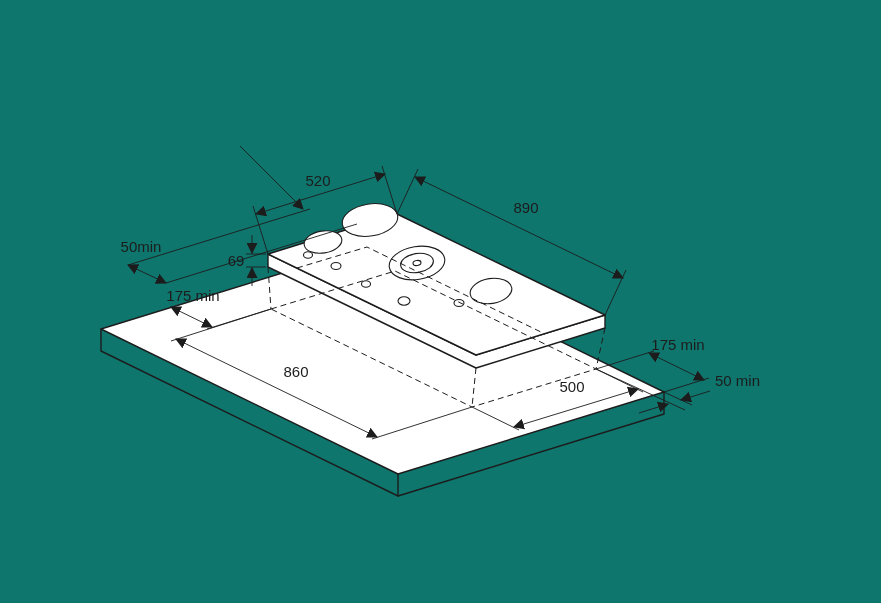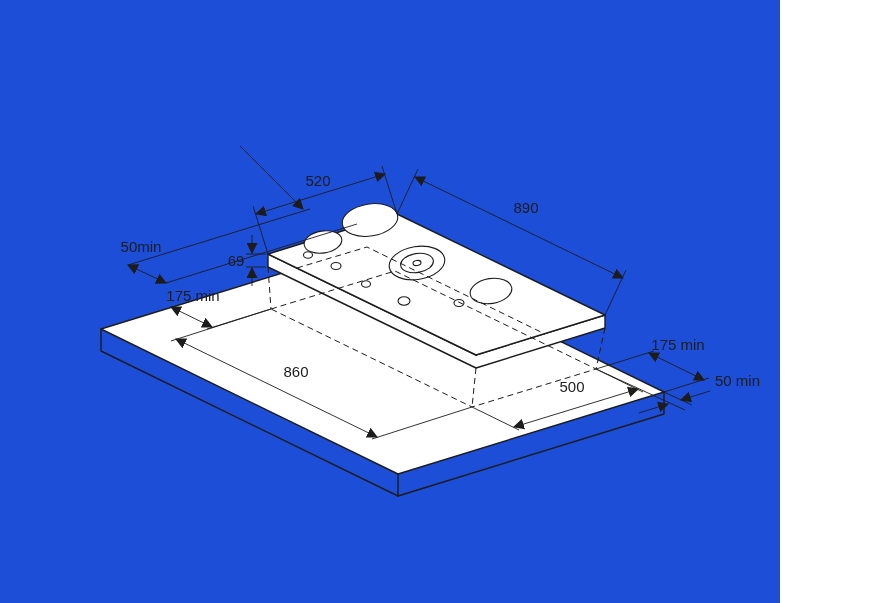--- a/index.html
+++ b/index.html
@@ -1,16 +1,16 @@
 <!DOCTYPE html>
 <html><head>
 <meta charset="utf-8">
 <style>
   html,body{margin:0;padding:0;background:#ffffff;}
-  .page{position:relative;width:780px;height:603px;background:#1d4ed8;overflow:hidden;
+  .page{position:relative;width:881px;height:603px;background:#0f766e;overflow:hidden;
         font-family:"Liberation Sans",sans-serif;}
   svg{display:block;}
   .s  {stroke:#1c1c1c;stroke-width:1.4;fill:none;stroke-linejoin:round;stroke-linecap:round;}
   .fw {fill:#ffffff;stroke:#1c1c1c;stroke-width:1.4;stroke-linejoin:round;}
   .b  {stroke:#1c1c1c;stroke-width:1.1;fill:#ffffff;}
   .d  {stroke:#1c1c1c;stroke-width:1;fill:none;stroke-dasharray:6 4;stroke-linecap:butt;}
   .t  {stroke:#1c1c1c;stroke-width:0.9;fill:none;stroke-linecap:butt;}
   text{font:15px "Liberation Sans",sans-serif;fill:#1c1c1c;}
 </style>
 </head>

